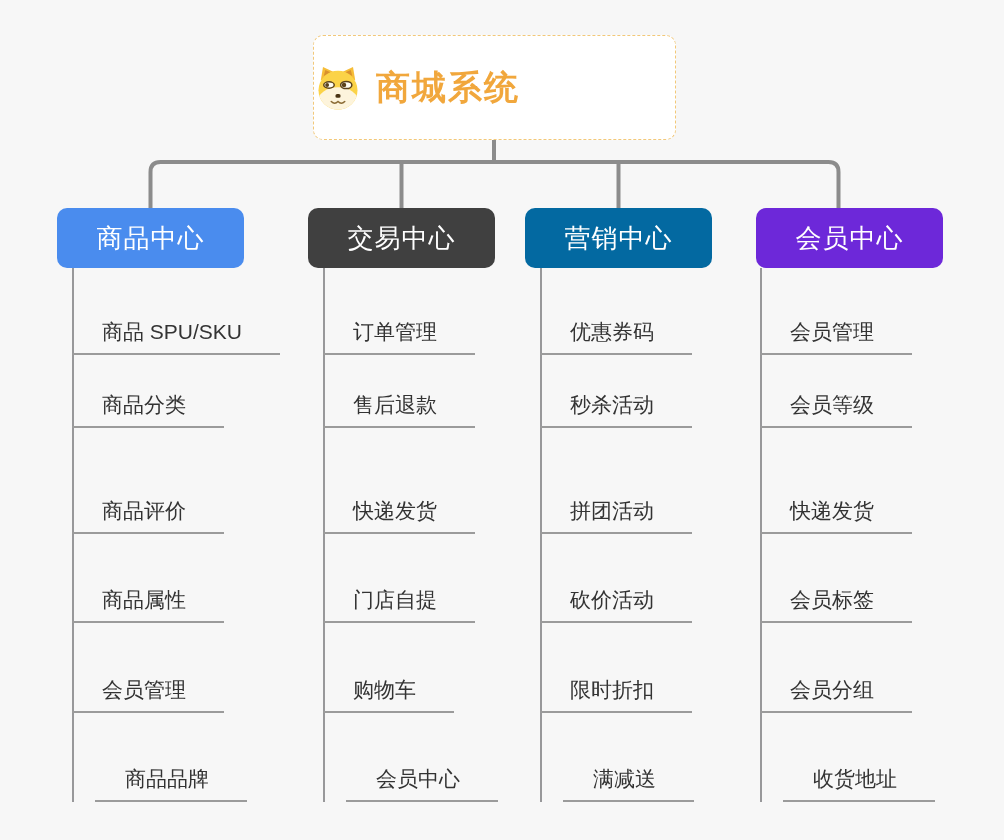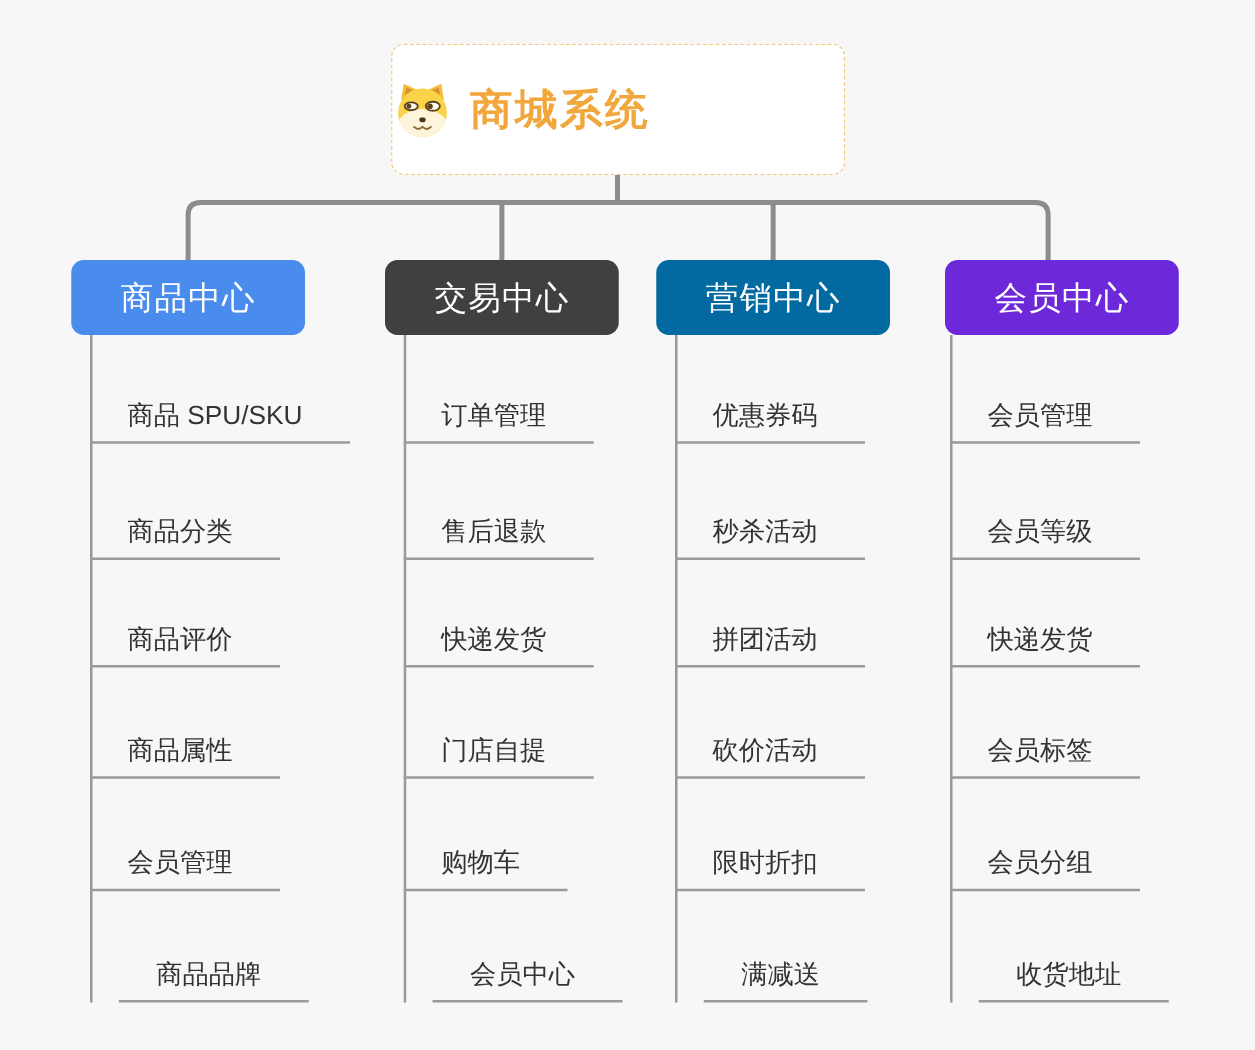--- a/index.html
+++ b/index.html
@@ -87,21 +87,21 @@
     align-items: center;
     cursor: pointer;
     white-space: nowrap;
   }
   .node-item span {
     font-size: 21px;
     color: #333333;
     padding-bottom: 4px;
   }
   .i0 { top: 107px; }
-  .i1 { top: 200px; }
+  .i1 { top: 180px; }
   .i2 { top: 286px; }
   .i3 { top: 375px; }
   .i4 { top: 465px; }
   .i5 { top: 554px; margin-left: 23px; }
 </style>
 </head>
 <body>
 
 <div class="canvas">
 

